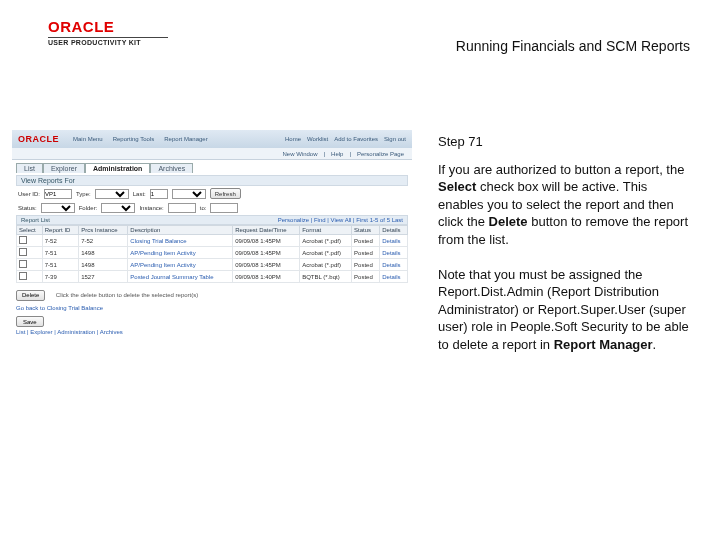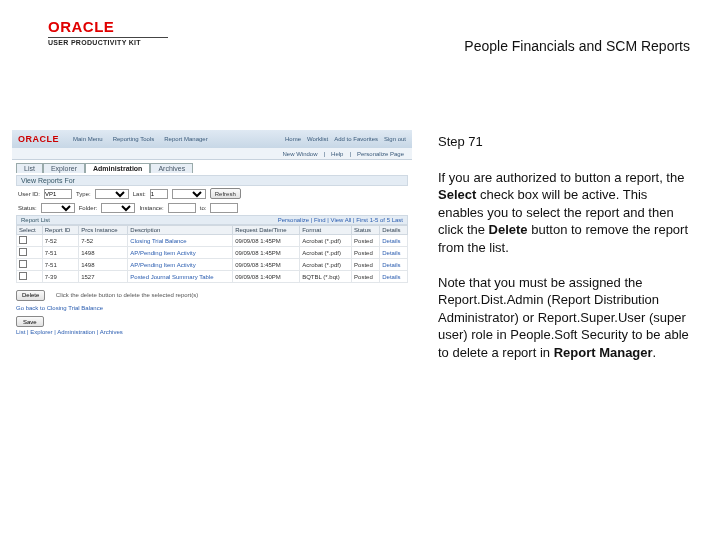--- a/index.html
+++ b/index.html
@@ -236,34 +236,34 @@
   .right-panel {
     position: absolute;
     left: 438px;
     top: 133px;
     width: 258px;
     font-size: 13px;
     color: #111;
     line-height: 1.35;
   }
   .step {
-    margin-bottom: 18px;
+    margin-bottom: 10px;
   }
   .b { font-weight: bold; }
 </style>
 </head>
 <body>
 
 <div class="header">
   <div class="logo-block">
     <div class="logo-oracle">ORACLE</div>
     <div class="logo-rule"></div>
     <div class="logo-sub">USER PRODUCTIVITY KIT</div>
   </div>
-  <div class="doc-title">People Financials and SCM Reports</div>
+  <div class="doc-title">Running Financials and SCM Reports</div>
 </div>
 
 <div class="left-panel">
   <div class="app-top">
     <span class="app-oracle">ORACLE</span>
     <span class="app-menu">
       <span>Main Menu</span>
       <span>Reporting Tools</span>
       <span>Report Manager</span>
     </span>

